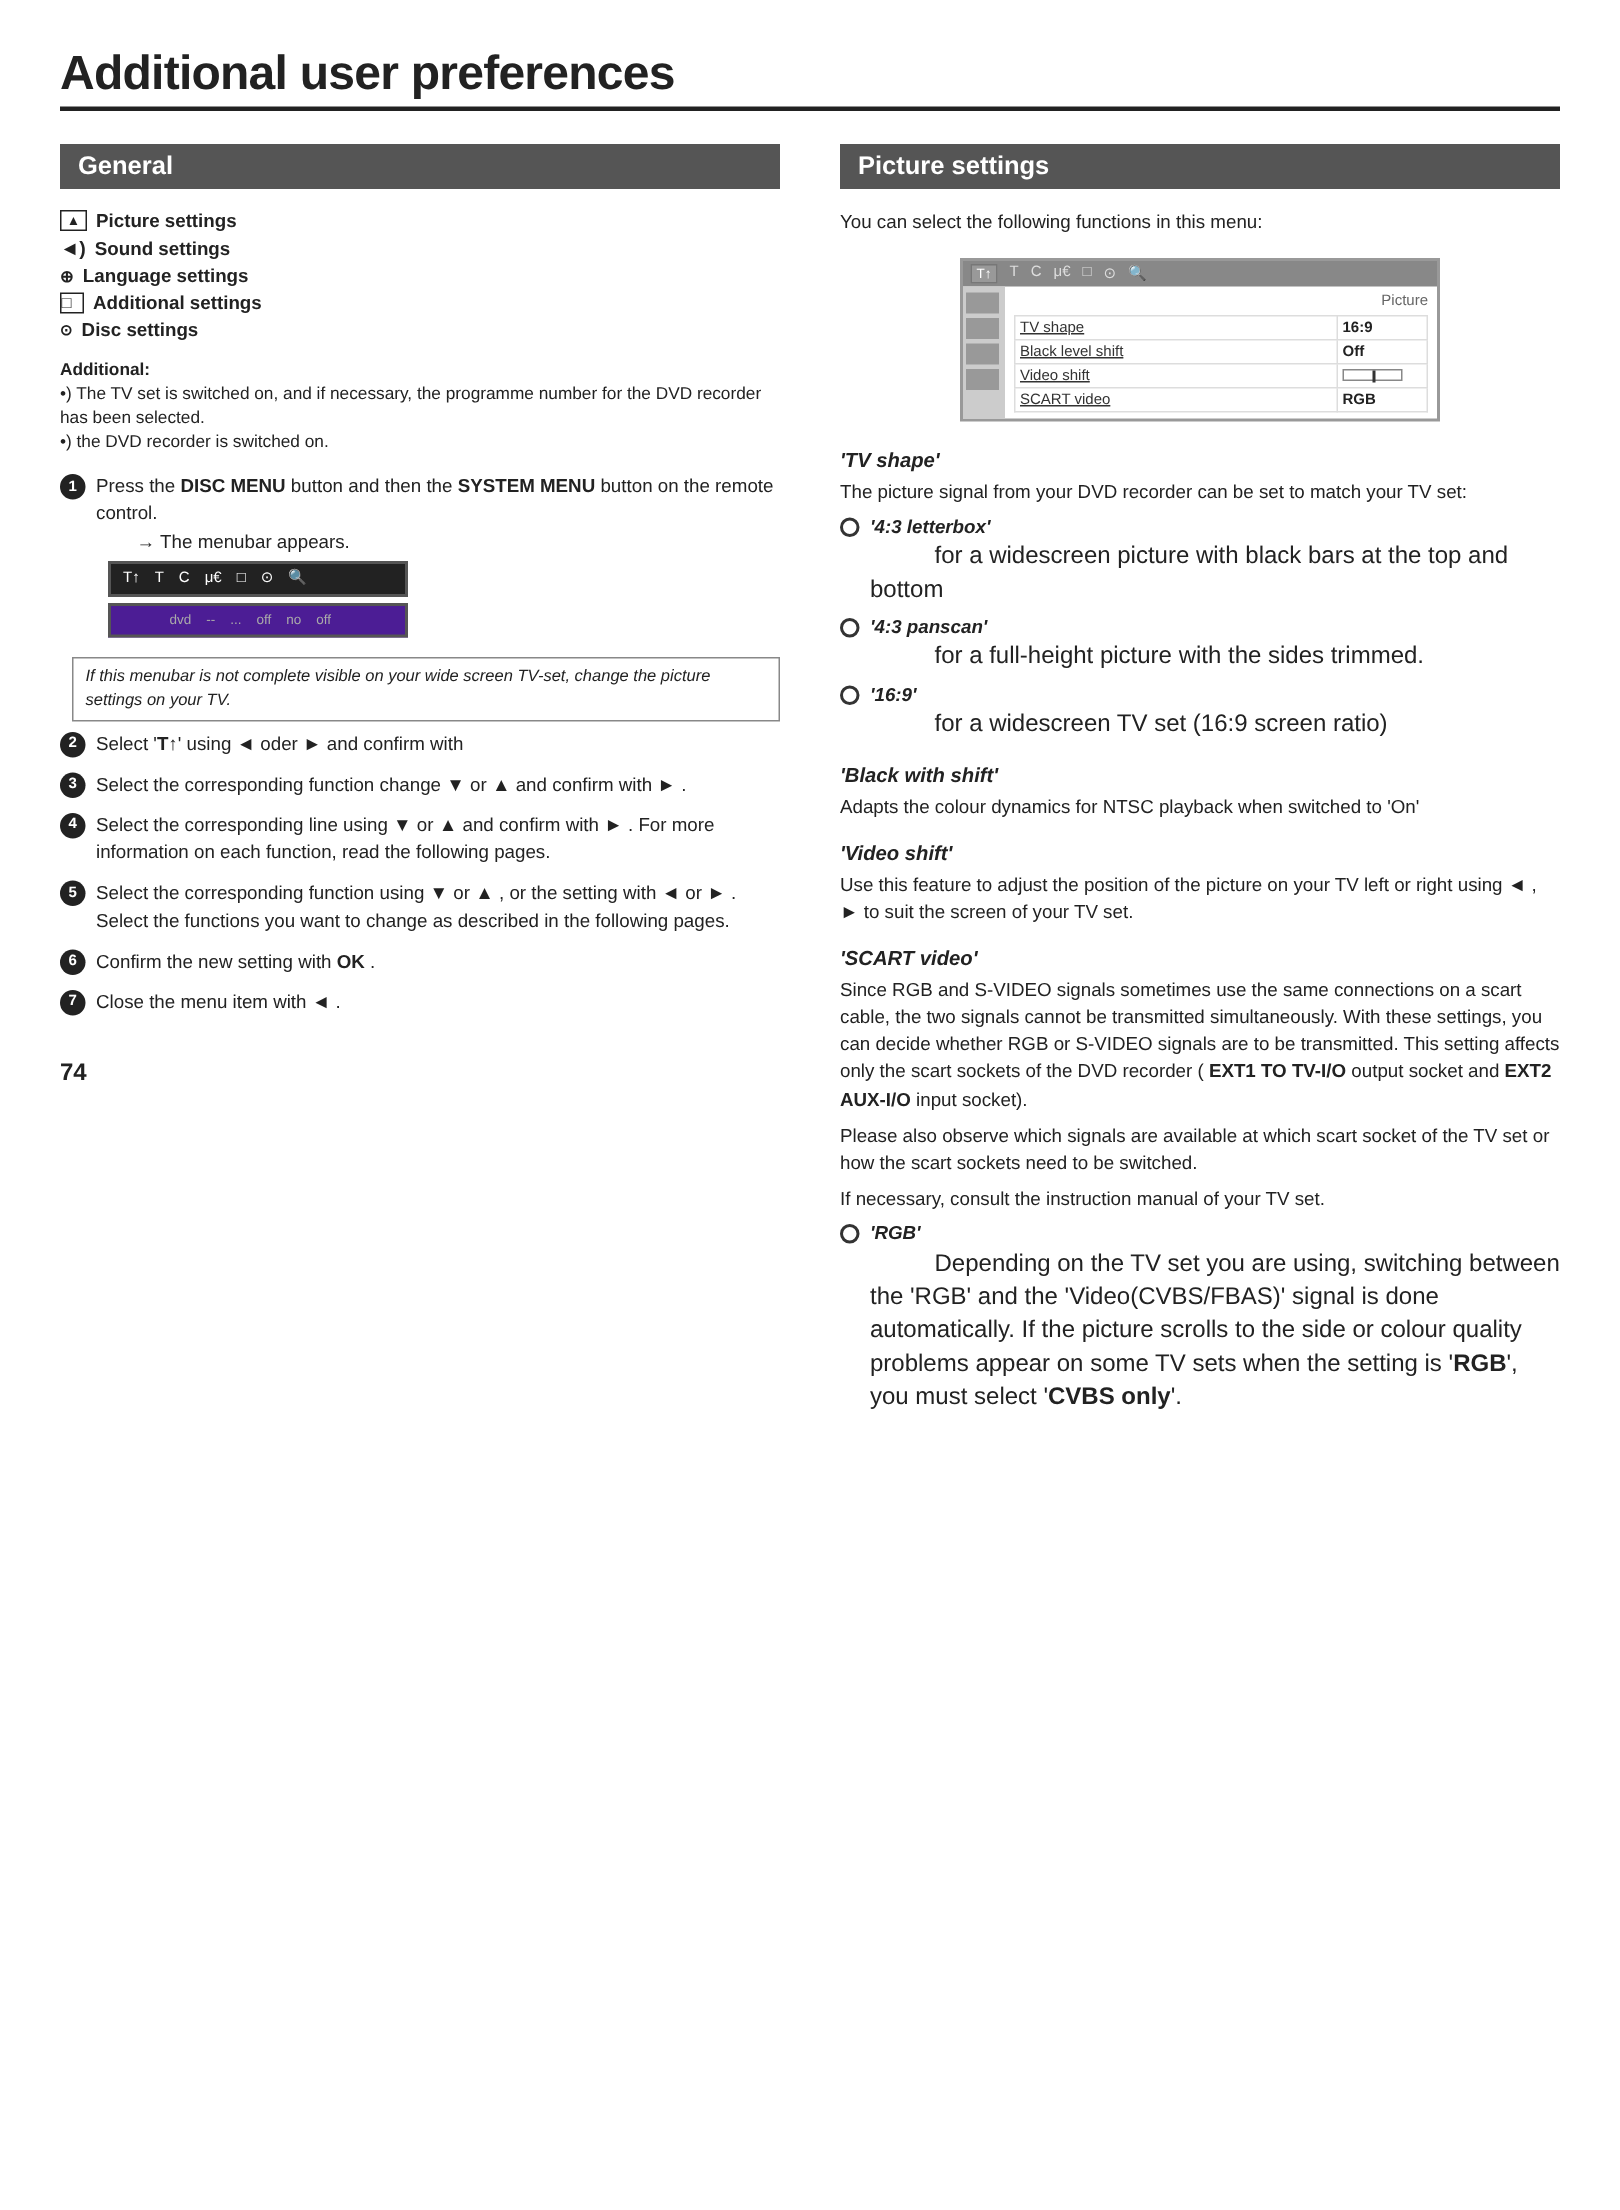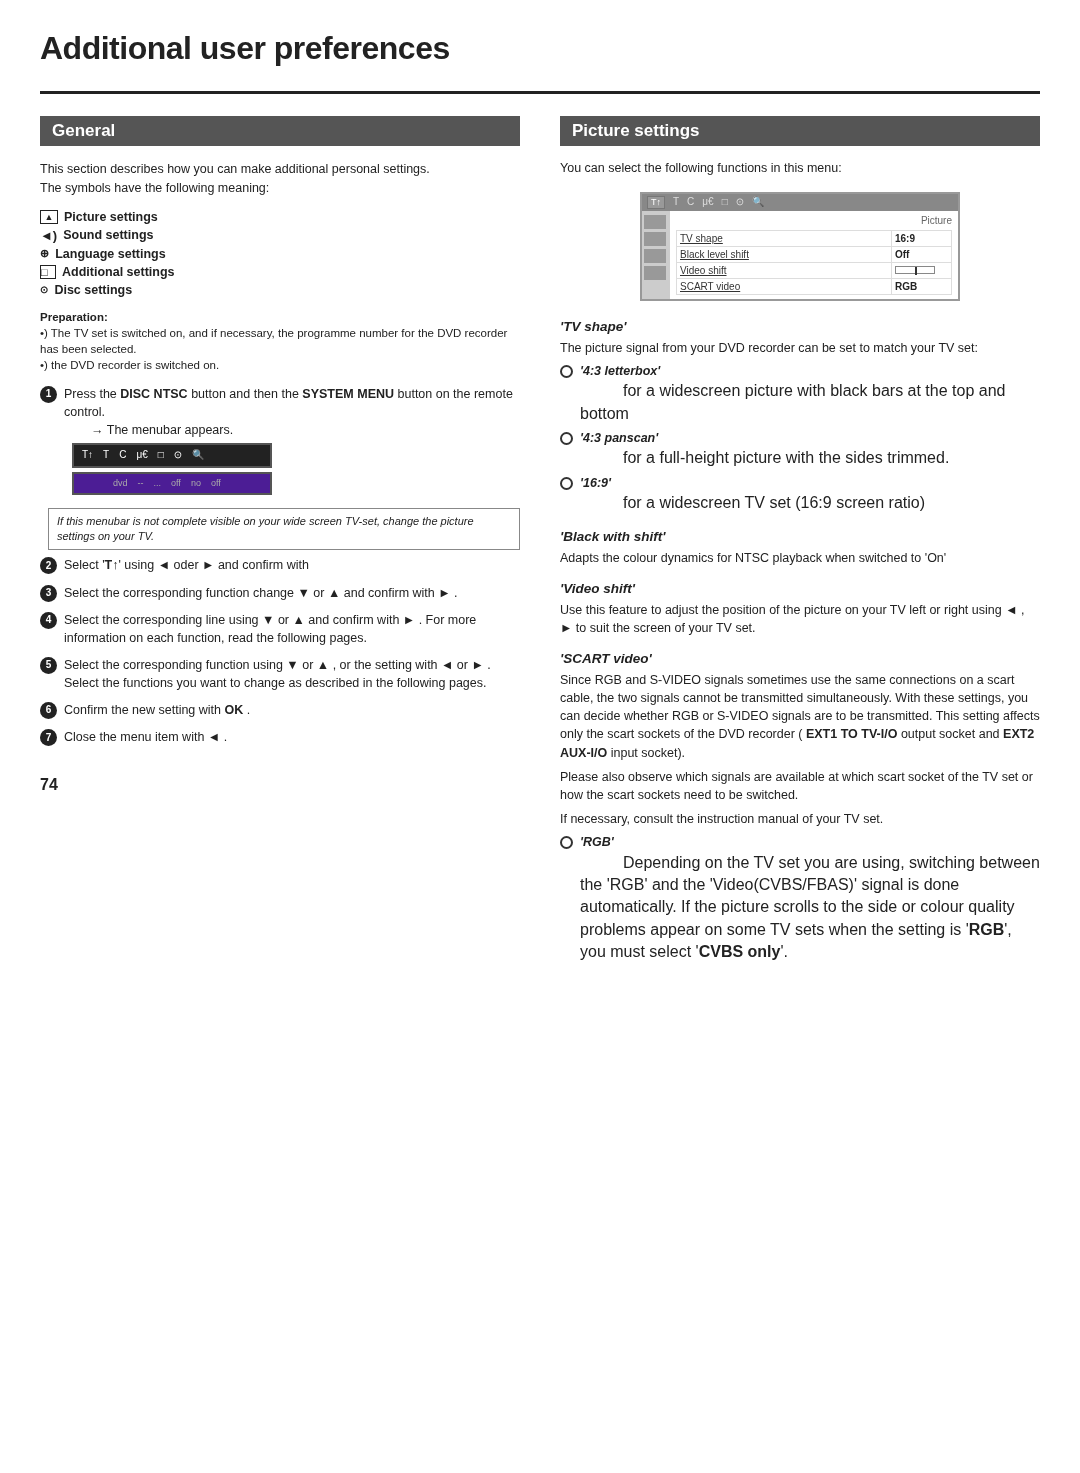--- a/index.html
+++ b/index.html
@@ -8,21 +8,21 @@
       font-size: 13px;
       background: #fff;
       color: #222;
       width: 1080px;
       min-height: 1473px;
       padding: 30px 40px 40px 40px;
     }
     h1.page-title {
       font-size: 32px;
       font-weight: bold;
-      margin-bottom: 24px;
+      margin-bottom: 4px;
       letter-spacing: -0.5px;
     }
     .title-rule {
       border: none;
       border-top: 3px solid #222;
       margin-bottom: 22px;
     }
     .two-col {
       display: flex;
       gap: 40px;
@@ -290,24 +290,20 @@
 <body>
 
 <h1 class="page-title">Additional user preferences</h1>
 <hr class="title-rule">
 
 <div class="two-col">
 
   <div class="col-left">
     <div class="section-header">General</div>
 
-    <p class="general-intro">
-      <span>This section describes how you can make additional personal settings.</span><br>
-      <span>The symbols have the following meaning:</span>
-    </p>
 
     <ul class="symbol-list">
       <li>
         <span class="sym-icon">▲</span>
         <span>Picture settings</span>
       </li>
       <li>
         <span class="sym-icon-sound">◄)</span>
         <span>Sound settings</span>
       </li>
@@ -319,29 +315,29 @@
         <span class="sym-icon-add">□</span>
         <span>Additional settings</span>
       </li>
       <li>
         <span class="sym-icon-disc">⊙</span>
         <span>Disc settings</span>
       </li>
     </ul>
 
     <div class="preparation-box">
-      <div class="prep-label">Preparation:</div>
+      <div class="prep-label">Additional:</div>
       <p>•) The TV set is switched on, and if necessary, the programme number for the DVD recorder has been selected.</p>
       <p>•) the DVD recorder is switched on.</p>
     </div>
 
     <div class="step">
       <span class="step-num">1</span>
       <div class="step-content">
-        Press the <strong>DISC NTSC</strong> button and then the <strong>SYSTEM MENU</strong> button on the remote control.
+        Press the <strong>DISC MENU</strong> button and then the <strong>SYSTEM MENU</strong> button on the remote control.
         <span class="arrow">→  The menubar appears.</span>
         <div class="menubar-img">
           <span class="menubar-label">T↑</span>
           <span class="menubar-label">T</span>
           <span class="menubar-label">C</span>
           <span class="menubar-label">μ€</span>
           <span class="menubar-label">□</span>
           <span class="menubar-label">⊙</span>
           <span class="menubar-label">🔍</span>
         </div>

